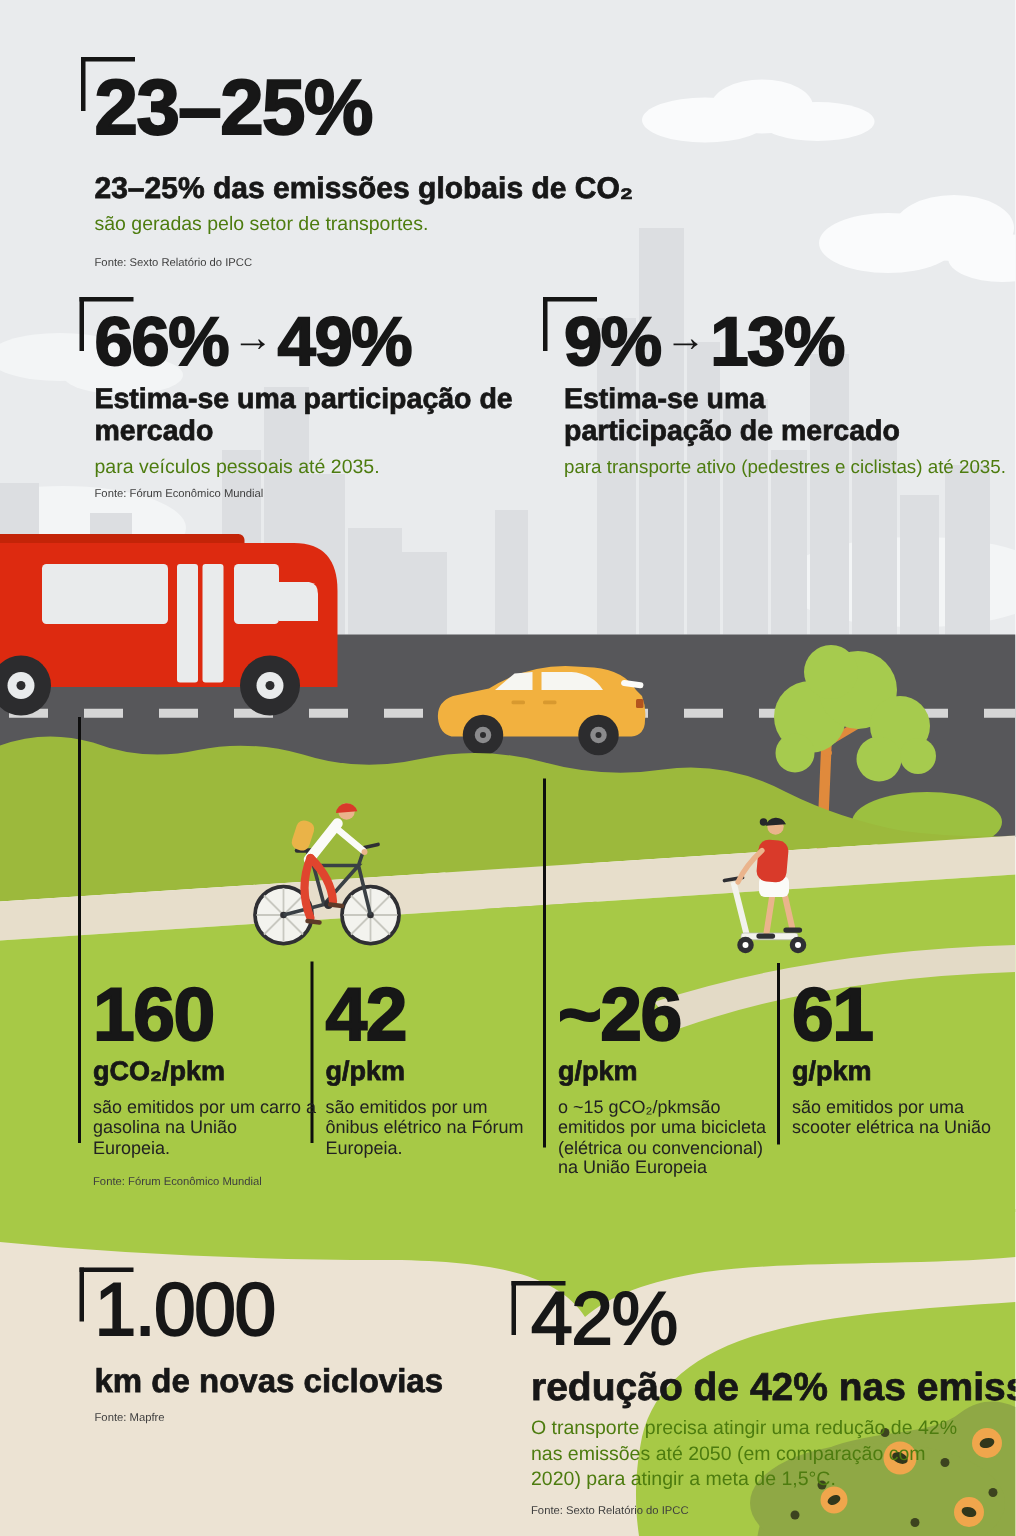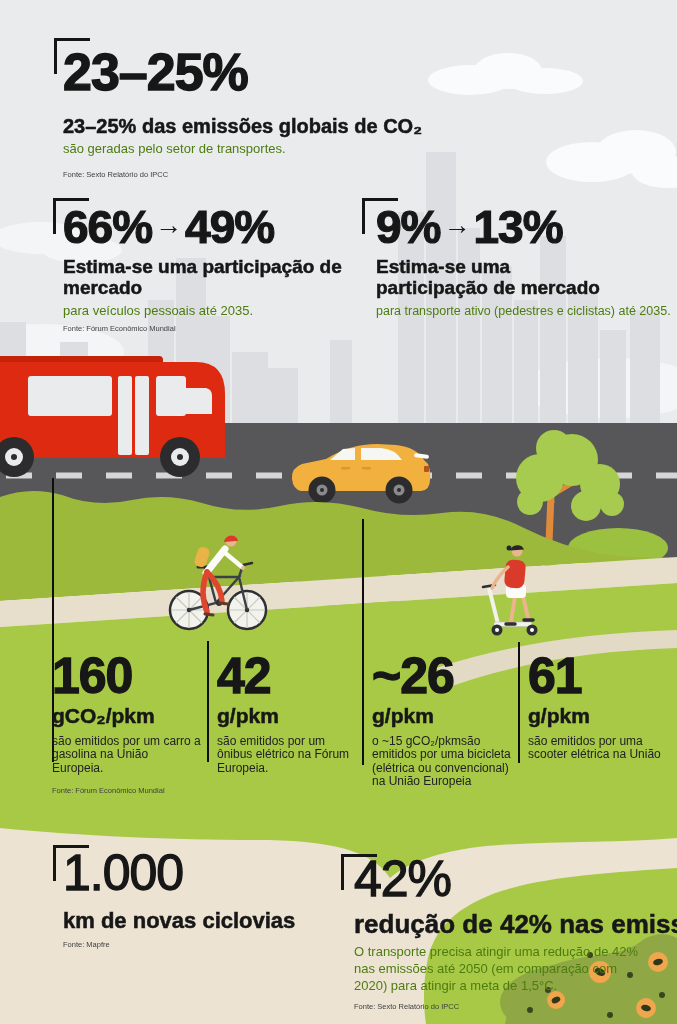--- a/index.html
+++ b/index.html
@@ -21,21 +21,21 @@
   .s21{font-size:26px;margin-top:6px;white-space:nowrap;}
   .body{font-size:13px;color:#4d7c0f;margin-top:4px;line-height:1.3;}
   .nowrap{white-space:nowrap;}
   .source{font-size:7.5px;color:#3e3e3e;margin-top:12px;}
   .bracket{position:absolute;width:33px;height:33px;
       border-top:3px solid #151515;border-left:3px solid #151515;}
   .vline{position:absolute;width:2px;background:#0e0e0e;}
   .stat{position:absolute;top:653px;}
   .stat .val{font-size:50px;font-weight:700;line-height:.92;letter-spacing:-1px;
       -webkit-text-stroke:1.3px #171717;}
-  .stat .unit{font-size:21px;font-weight:700;margin-top:5px;-webkit-text-stroke:.5px #171717;}
+  .stat .unit{font-size:18px;font-weight:700;margin-top:5px;-webkit-text-stroke:.5px #171717;}
   .stat .desc{font-size:12px;color:#222;margin-top:7px;line-height:1.12;}
   .stat .source{margin-top:11px;}
 </style>
 </head>
 <body>
 
 <div class="canvas">
 
   <svg class="scene" width="677" height="1024" viewBox="0 0 677 1024">
 
@@ -272,21 +272,21 @@
   </div>
 
   <div class="block" style="left:376px;top:206px;width:300px;">
     <div>
       <span class="bignum">9%</span><span class="arrow">→</span><span class="bignum">13%</span>
     </div>
     <div class="sub s19" style="width:245px;">Estima-se uma participação de mercado</div>
     <div class="body nowrap" style="font-size:12.5px;">para transporte ativo (pedestres e ciclistas) até 2035.</div>
   </div>
 
-  <div class="stat" style="left:52px;width:150px;">
+  <div class="stat" style="left:62px;width:150px;">
     <div class="val">160</div>
     <div class="unit">gCO₂/pkm</div>
     <div class="desc">são emitidos por um carro a gasolina na União Europeia.</div>
     <div class="source">Fonte: Fórum Econômico Mundial</div>
   </div>
   <div class="stat" style="left:217px;width:140px;">
     <div class="val">42</div>
     <div class="unit">g/pkm</div>
     <div class="desc">são emitidos por um ônibus elétrico na Fórum Europeia.</div>
   </div>

